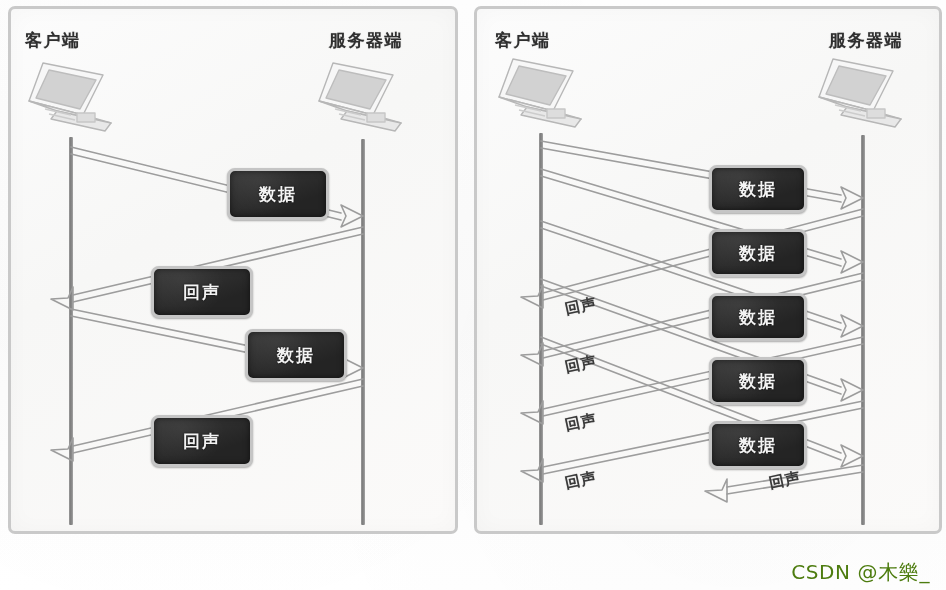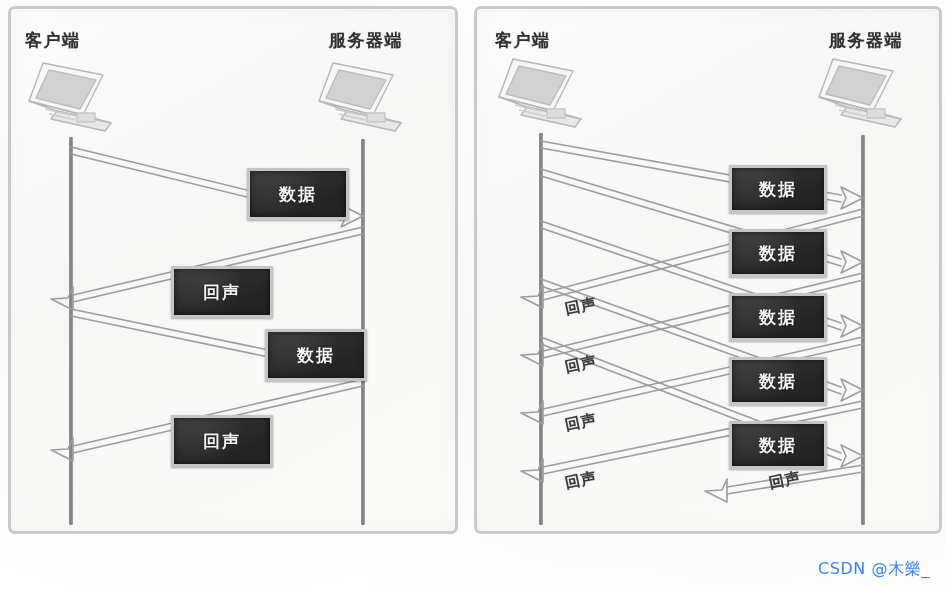--- a/index.html
+++ b/index.html
@@ -61,32 +61,31 @@
     border-radius: 1px;
   }
 
   .msgbox {
     position: absolute;
     background: #2e2e2e;
     background-image:
       radial-gradient(circle at 30% 25%, rgba(255,255,255,0.055), rgba(255,255,255,0) 55%),
       linear-gradient(160deg,#3a3a3a,#242424 70%);
     border: 3px solid #c5c5c5;
-    border-radius: 0;
+    border-radius: 8px;
     box-shadow: 0 1px 2px rgba(0,0,0,0.32), inset 0 0 6px rgba(0,0,0,0.55);
     color: #f3f3f3;
     display: flex;
     align-items: center;
     justify-content: center;
     font-size: 17px;
     font-weight: 700;
     letter-spacing: 2px;
     text-shadow: 0 0 2px rgba(0,0,0,0.9);
     z-index: 4;
-    margin-left: 20px;
   }
 
   .arrow-svg {
     position: absolute; inset: 0;
     width: 100%; height: 100%;
     z-index: 2;
     pointer-events: none;
   }
   .arrow-svg path, .arrow-svg polyline, .arrow-svg polygon, .arrow-svg line {
     fill: none;
@@ -118,22 +117,22 @@
     font-weight: 700;
     color: #262626;
     letter-spacing: 1px;
   }
   #figure-caption .cap-num { margin-right: 18px; }
 
   #watermark {
     position: absolute;
     right: 16px;
     top: 559px;
-    font-size: 16px;
-    color: #3b82f6;
+    font-size: 20px;
+    color: #4d7c0f;
     letter-spacing: 0.6px;
     white-space: nowrap;
   }
 </style>
 </head>
 <body>
 
 <div id="root">
   <div class="paper-tint"></div>
 

